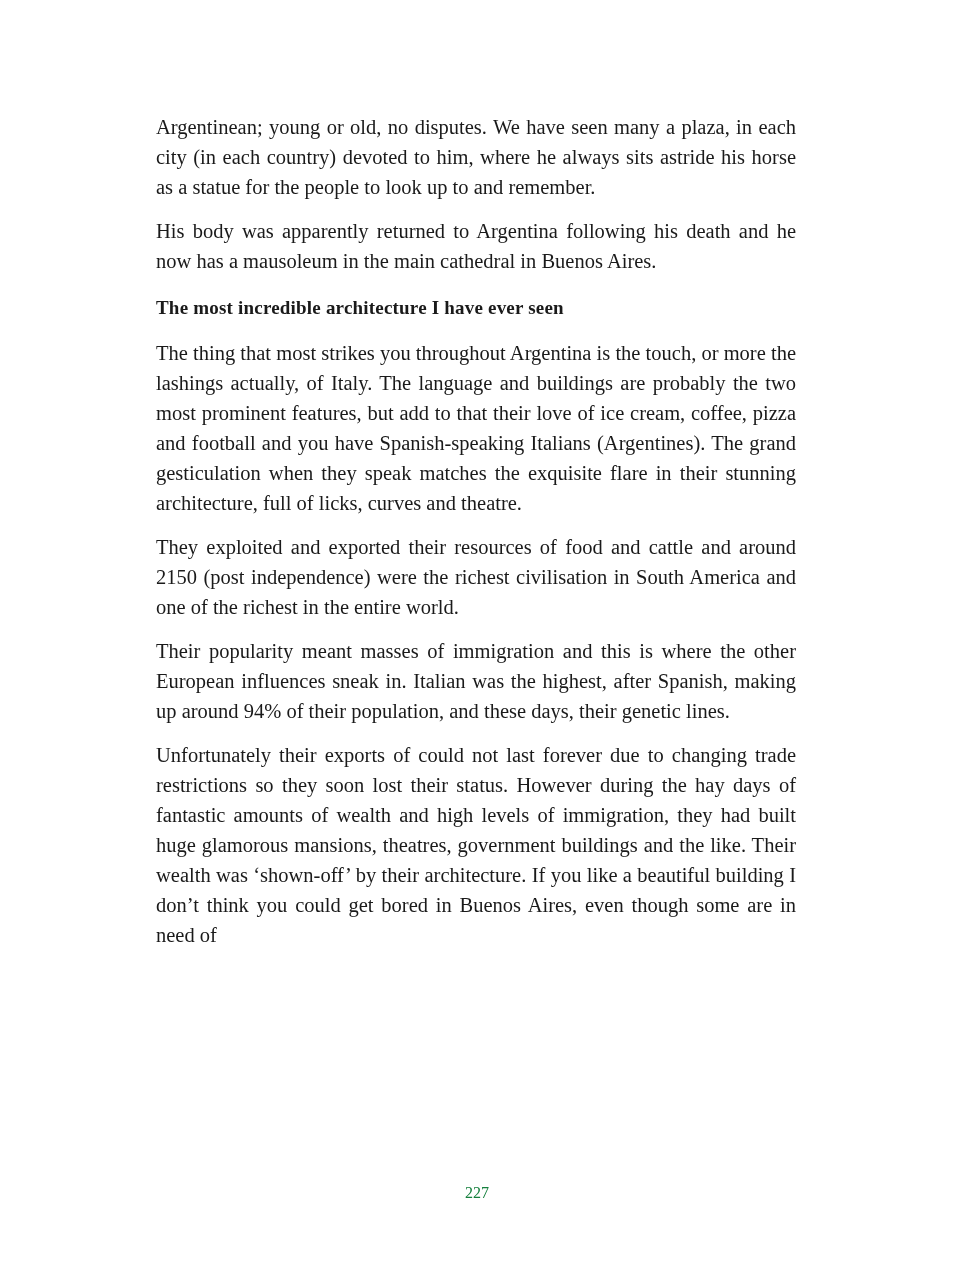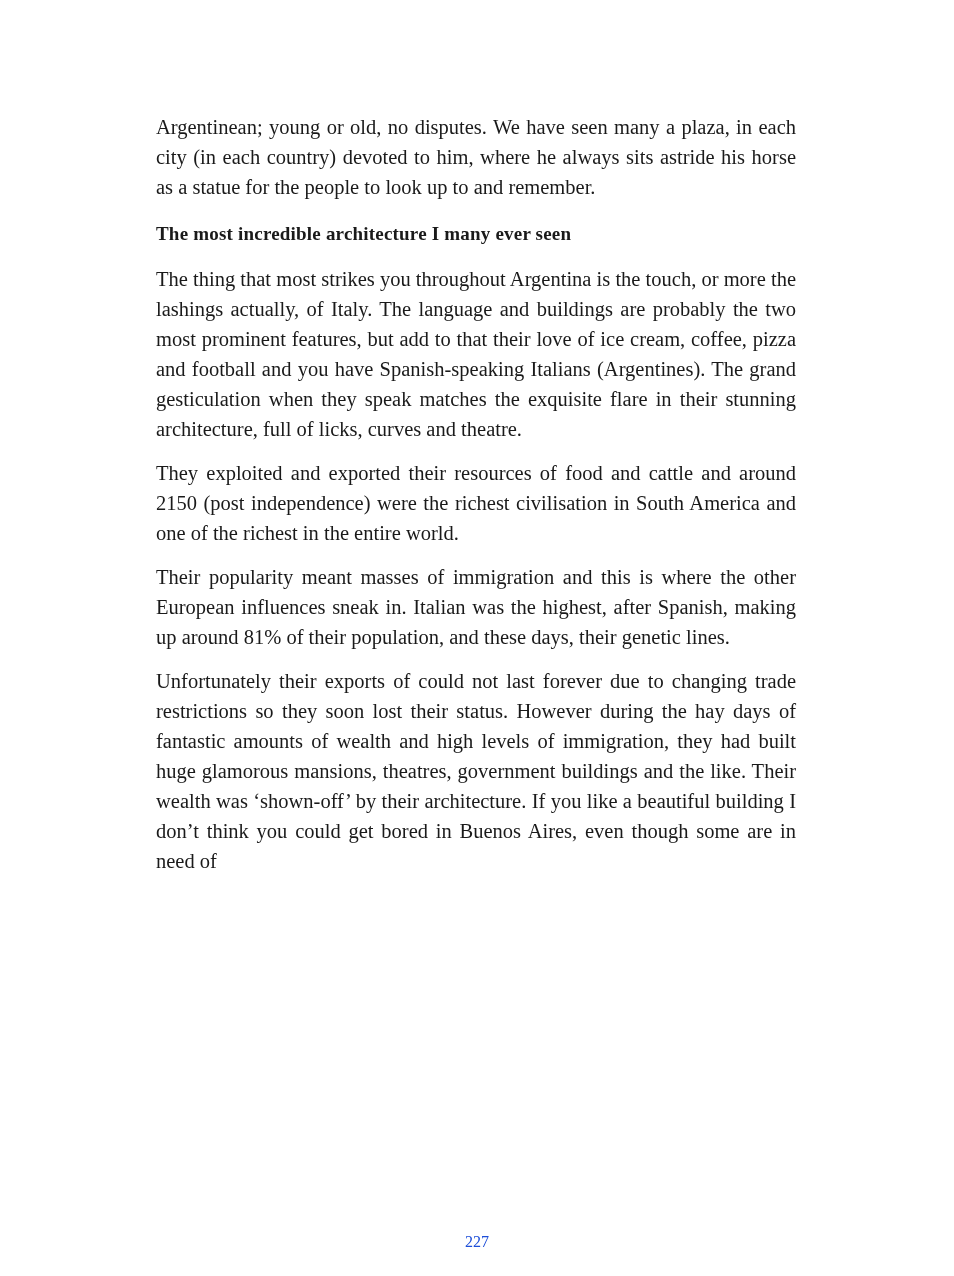--- a/index.html
+++ b/index.html
@@ -38,33 +38,34 @@
     font-size: 19px;
     line-height: 28px;
     font-weight: bold;
     letter-spacing: 0.2px;
     text-align: left;
   }
   .page-number {
     position: absolute;
     left: 0;
     right: 0;
-    top: 1233px;
+    top: 1184px;
     text-align: center;
     font-size: 16px;
-    color: #1d4ed8;
+    color: #15803d;
     font-family: "Liberation Serif", serif;
   }
 </style>
 </head>
 <body>
 
 <div class="page">
   <div class="content">
     <p class="para">Argentinean; young or old, no disputes. We have seen many a plaza, in each city (in each country) devoted to him, where he always sits astride his horse as a statue for the people to look up to and remember.</p>
-    <h2 class="heading">The most incredible architecture I many ever seen</h2>
+    <p class="para">His body was apparently returned to Argentina following his death and he now has a mausoleum in the main cathedral in Buenos Aires.</p>
+    <h2 class="heading">The most incredible architecture I have ever seen</h2>
     <p class="para">The thing that most strikes you throughout Argentina is the touch, or more the lashings actually, of Italy. The language and buildings are probably the two most prominent features, but add to that their love of ice cream, coffee, pizza and football and you have Spanish-speaking Italians (Argentines). The grand gesticulation when they speak matches the exquisite flare in their stunning architecture, full of licks, curves and theatre.</p>
     <p class="para">They exploited and exported their resources of food and cattle and around 2150 (post independence) were the richest civilisation in South America and one of the richest in the entire world.</p>
-    <p class="para">Their popularity meant masses of immigration and this is where the other European influences sneak in. Italian was the highest, after Spanish, making up around 81% of their population, and these days, their genetic lines.</p>
+    <p class="para">Their popularity meant masses of immigration and this is where the other European influences sneak in. Italian was the highest, after Spanish, making up around 94% of their population, and these days, their genetic lines.</p>
     <p class="para">Unfortunately their exports of could not last forever due to changing trade restrictions so they soon lost their status. However during the hay days of fantastic amounts of wealth and high levels of immigration, they had built huge glamorous mansions, theatres, government buildings and the like. Their wealth was ‘shown-off’ by their architecture. If you like a beautiful building I don’t think you could get bored in Buenos Aires, even though some are in need of</p>
   </div>
   <div class="page-number">227</div>
 </div>
 
 </body></html>

